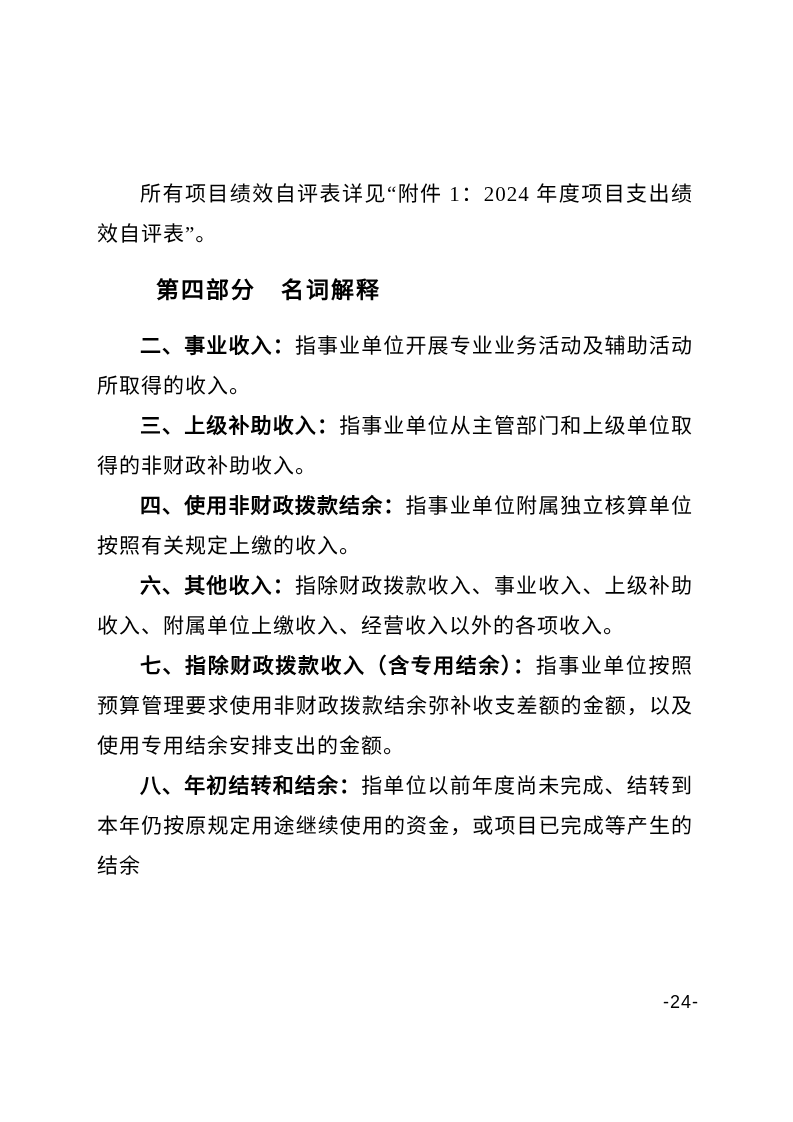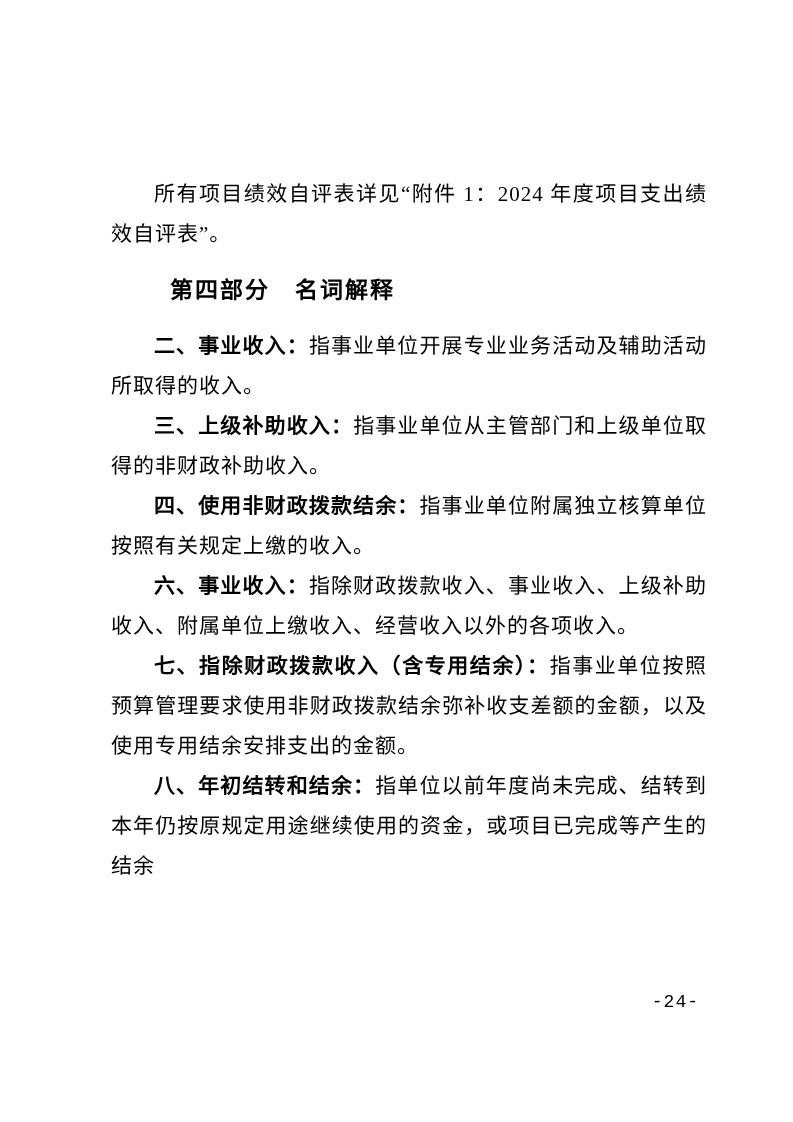--- a/index.html
+++ b/index.html
@@ -11,21 +11,21 @@
     position: relative;
     width: 793px;
     height: 1122px;
     background: #ffffff;
     overflow: hidden;
     color: #000000;
     font-family: "Liberation Serif", "DejaVu Serif", serif;
   }
   .content {
     position: absolute;
-    left: 111px;
+    left: 97px;
     top: 174px;
     width: 596px;
   }
   .body-par {
     margin: 0;
     font-size: 21px;
     line-height: 40px;
     letter-spacing: 1px;
     text-align: justify;
     text-justify: inter-ideograph;
@@ -44,21 +44,21 @@
   .term-lead {
     font-weight: bold;
   }
   .page-number {
     position: absolute;
     top: 991px;
     right: 94px;
     font-size: 18px;
     line-height: 22px;
     letter-spacing: 1px;
-    font-family: Liberation Mono, monospace;
+    font-family: Liberation Sans, sans-serif;
     text-align: right;
   }
 </style>
 </head>
 <body>
 
 <div class="page">
   <div class="content">
 
     <p class="body-par"><span>所有项目绩效自评表详见“附件 1：2024 年度项目支出绩效自评表”。</span></p>
@@ -66,21 +66,21 @@
     <h2 class="section-heading">第四部分　名词解释</h2>
 
 
     <p class="body-par"><strong class="term-lead">二、事业收入：</strong><span>指事业单位开展专业业务活动及辅助活动所取得的收入。</span></p>
 
     <p class="body-par"><strong class="term-lead">三、上级补助收入：</strong><span>指事业单位从主管部门和上级单位取得的非财政补助收入。</span></p>
 
     <p class="body-par"><strong class="term-lead">四、使用非财政拨款结余：</strong><span>指事业单位附属独立核算单位按照有关规定上缴的收入。</span></p>
 
 
-    <p class="body-par"><strong class="term-lead">六、事业收入：</strong><span>指除财政拨款收入、事业收入、上级补助收入、附属单位上缴收入、经营收入以外的各项收入。</span></p>
+    <p class="body-par"><strong class="term-lead">六、其他收入：</strong><span>指除财政拨款收入、事业收入、上级补助收入、附属单位上缴收入、经营收入以外的各项收入。</span></p>
 
     <p class="body-par"><strong class="term-lead">七、指除财政拨款收入（含专用结余）：</strong><span>指事业单位按照预算管理要求使用非财政拨款结余弥补收支差额的金额，以及使用专用结余安排支出的金额。</span></p>
 
     <p class="body-par"><strong class="term-lead">八、年初结转和结余：</strong><span>指单位以前年度尚未完成、结转到本年仍按原规定用途继续使用的资金，或项目已完成等产生的结余</span></p>
 
   </div>
 
   <div class="page-number">-24-</div>
 </div>
 

